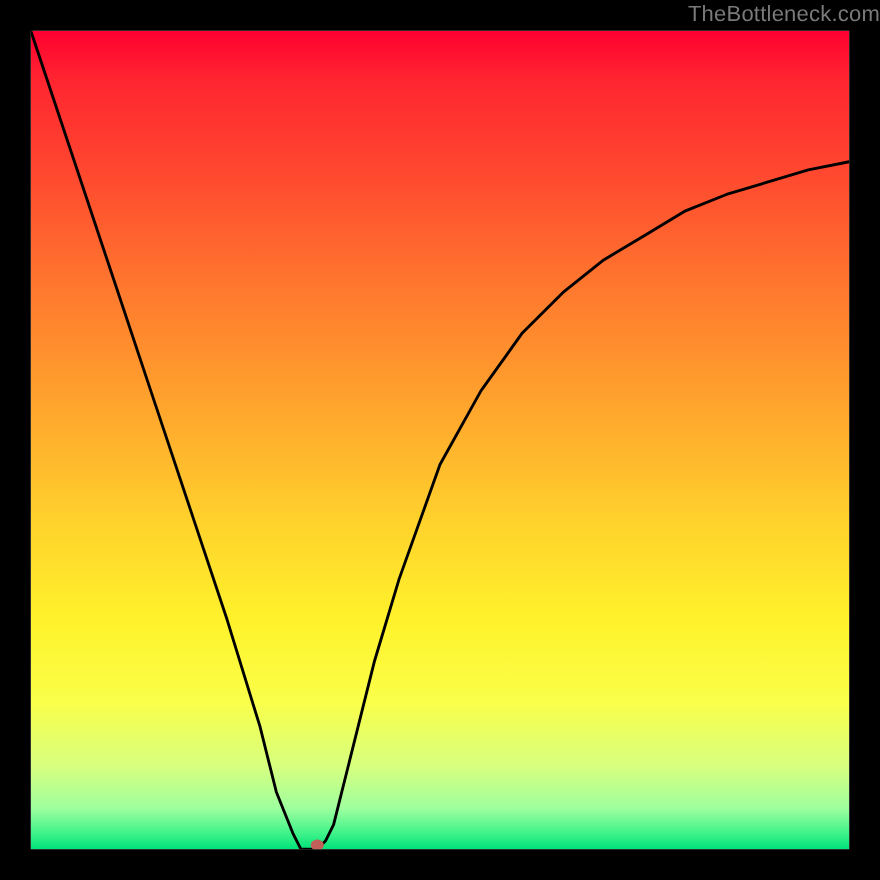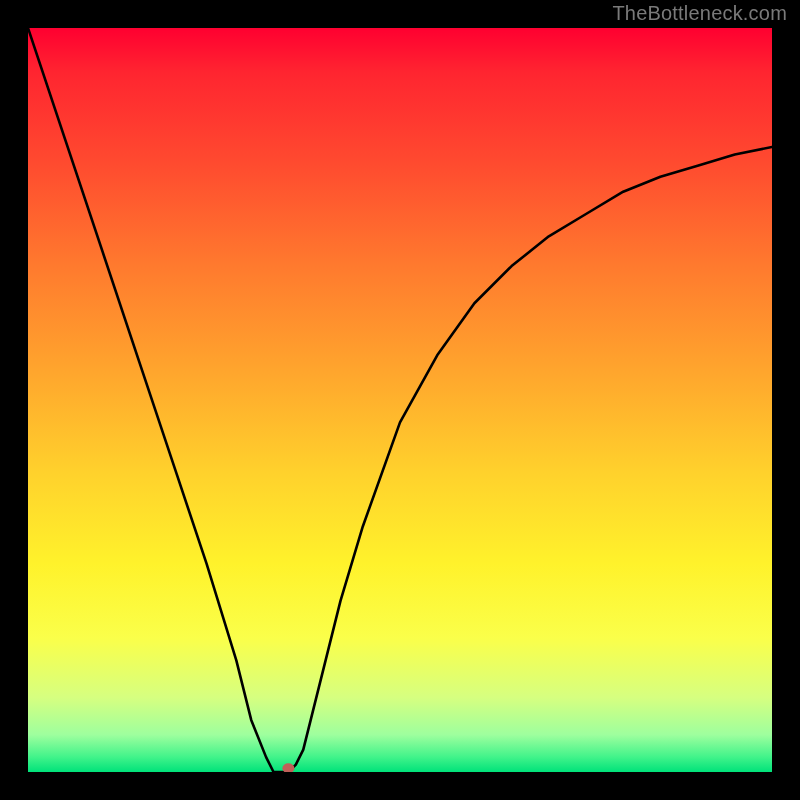--- a/index.html
+++ b/index.html
@@ -29,21 +29,21 @@
       #faff4a 82%,
       #d6ff80 90%,
       #9eff9e 95%,
       #41f38a 98%,
       #00e27a 100%
     );
   }
   .watermark {
     position: absolute;
     top: 2px;
-    right: 13px;
+    right: 0;
     color: #7a7a7a;
     font-size: 20px;
     font-weight: 500;
     letter-spacing: 0.2px;
     z-index: 3;
   }
   svg.plot {
     position: absolute;
     inset: 0;
     width: 100%;

